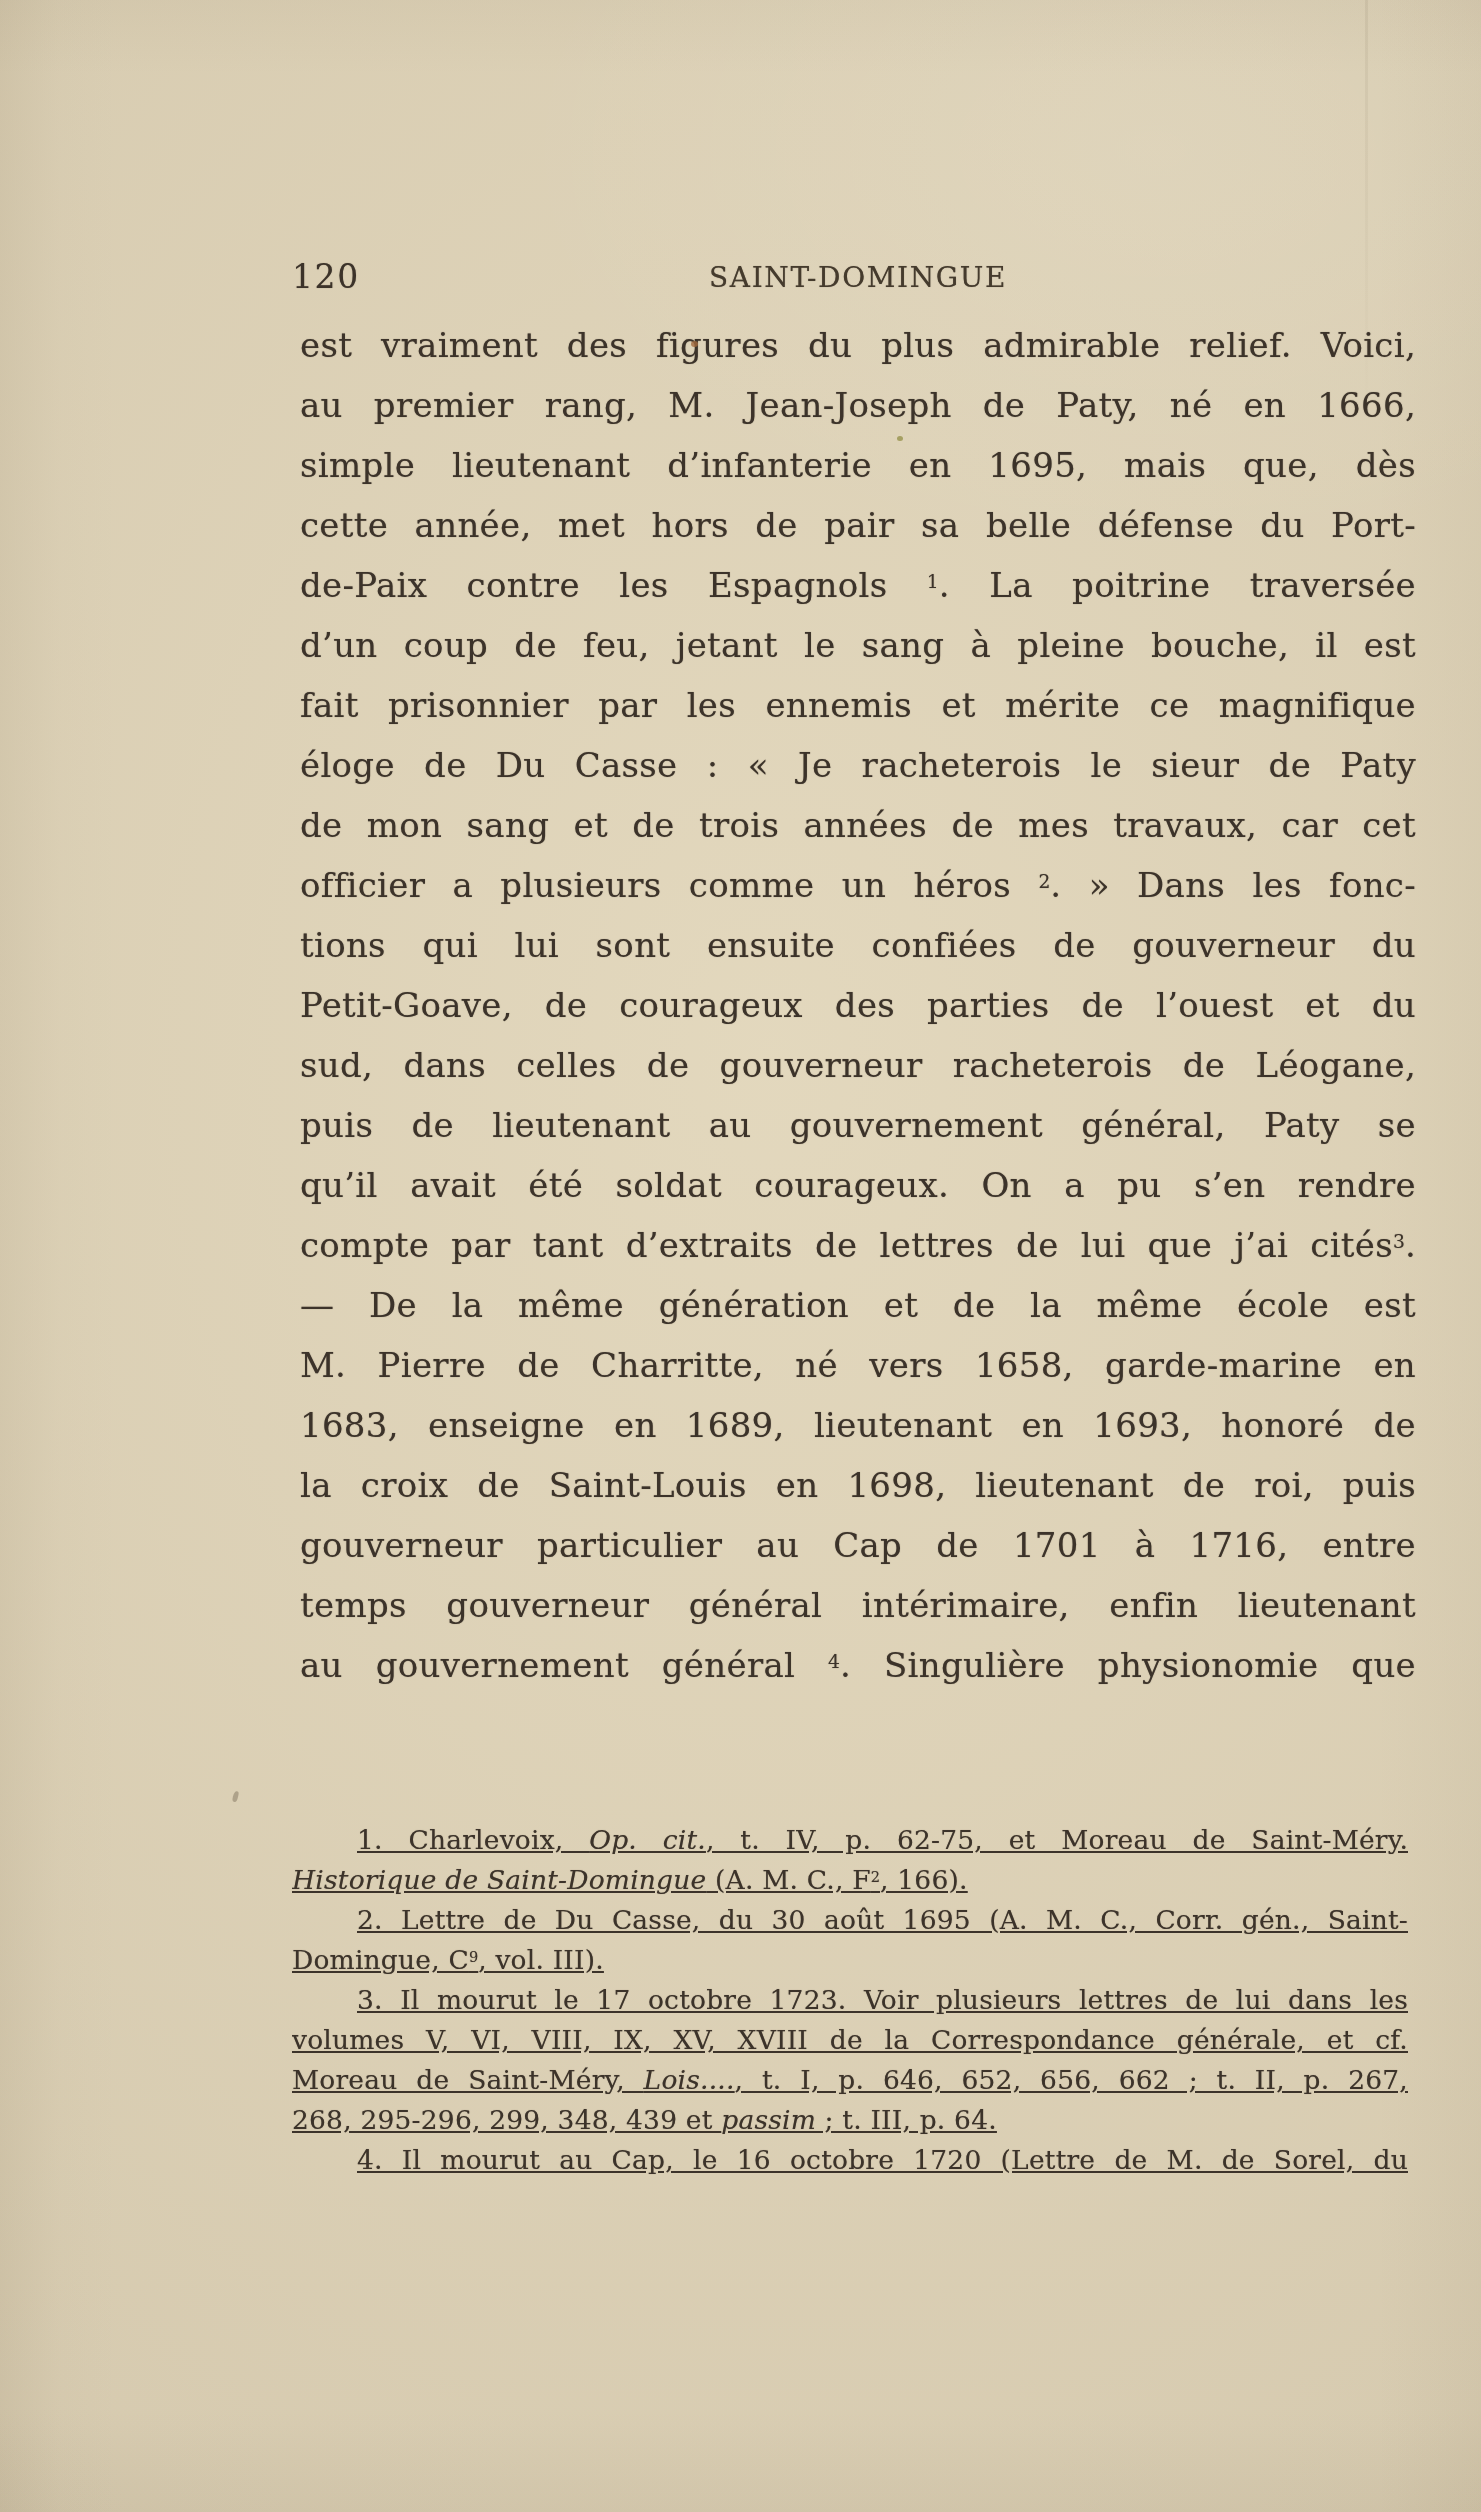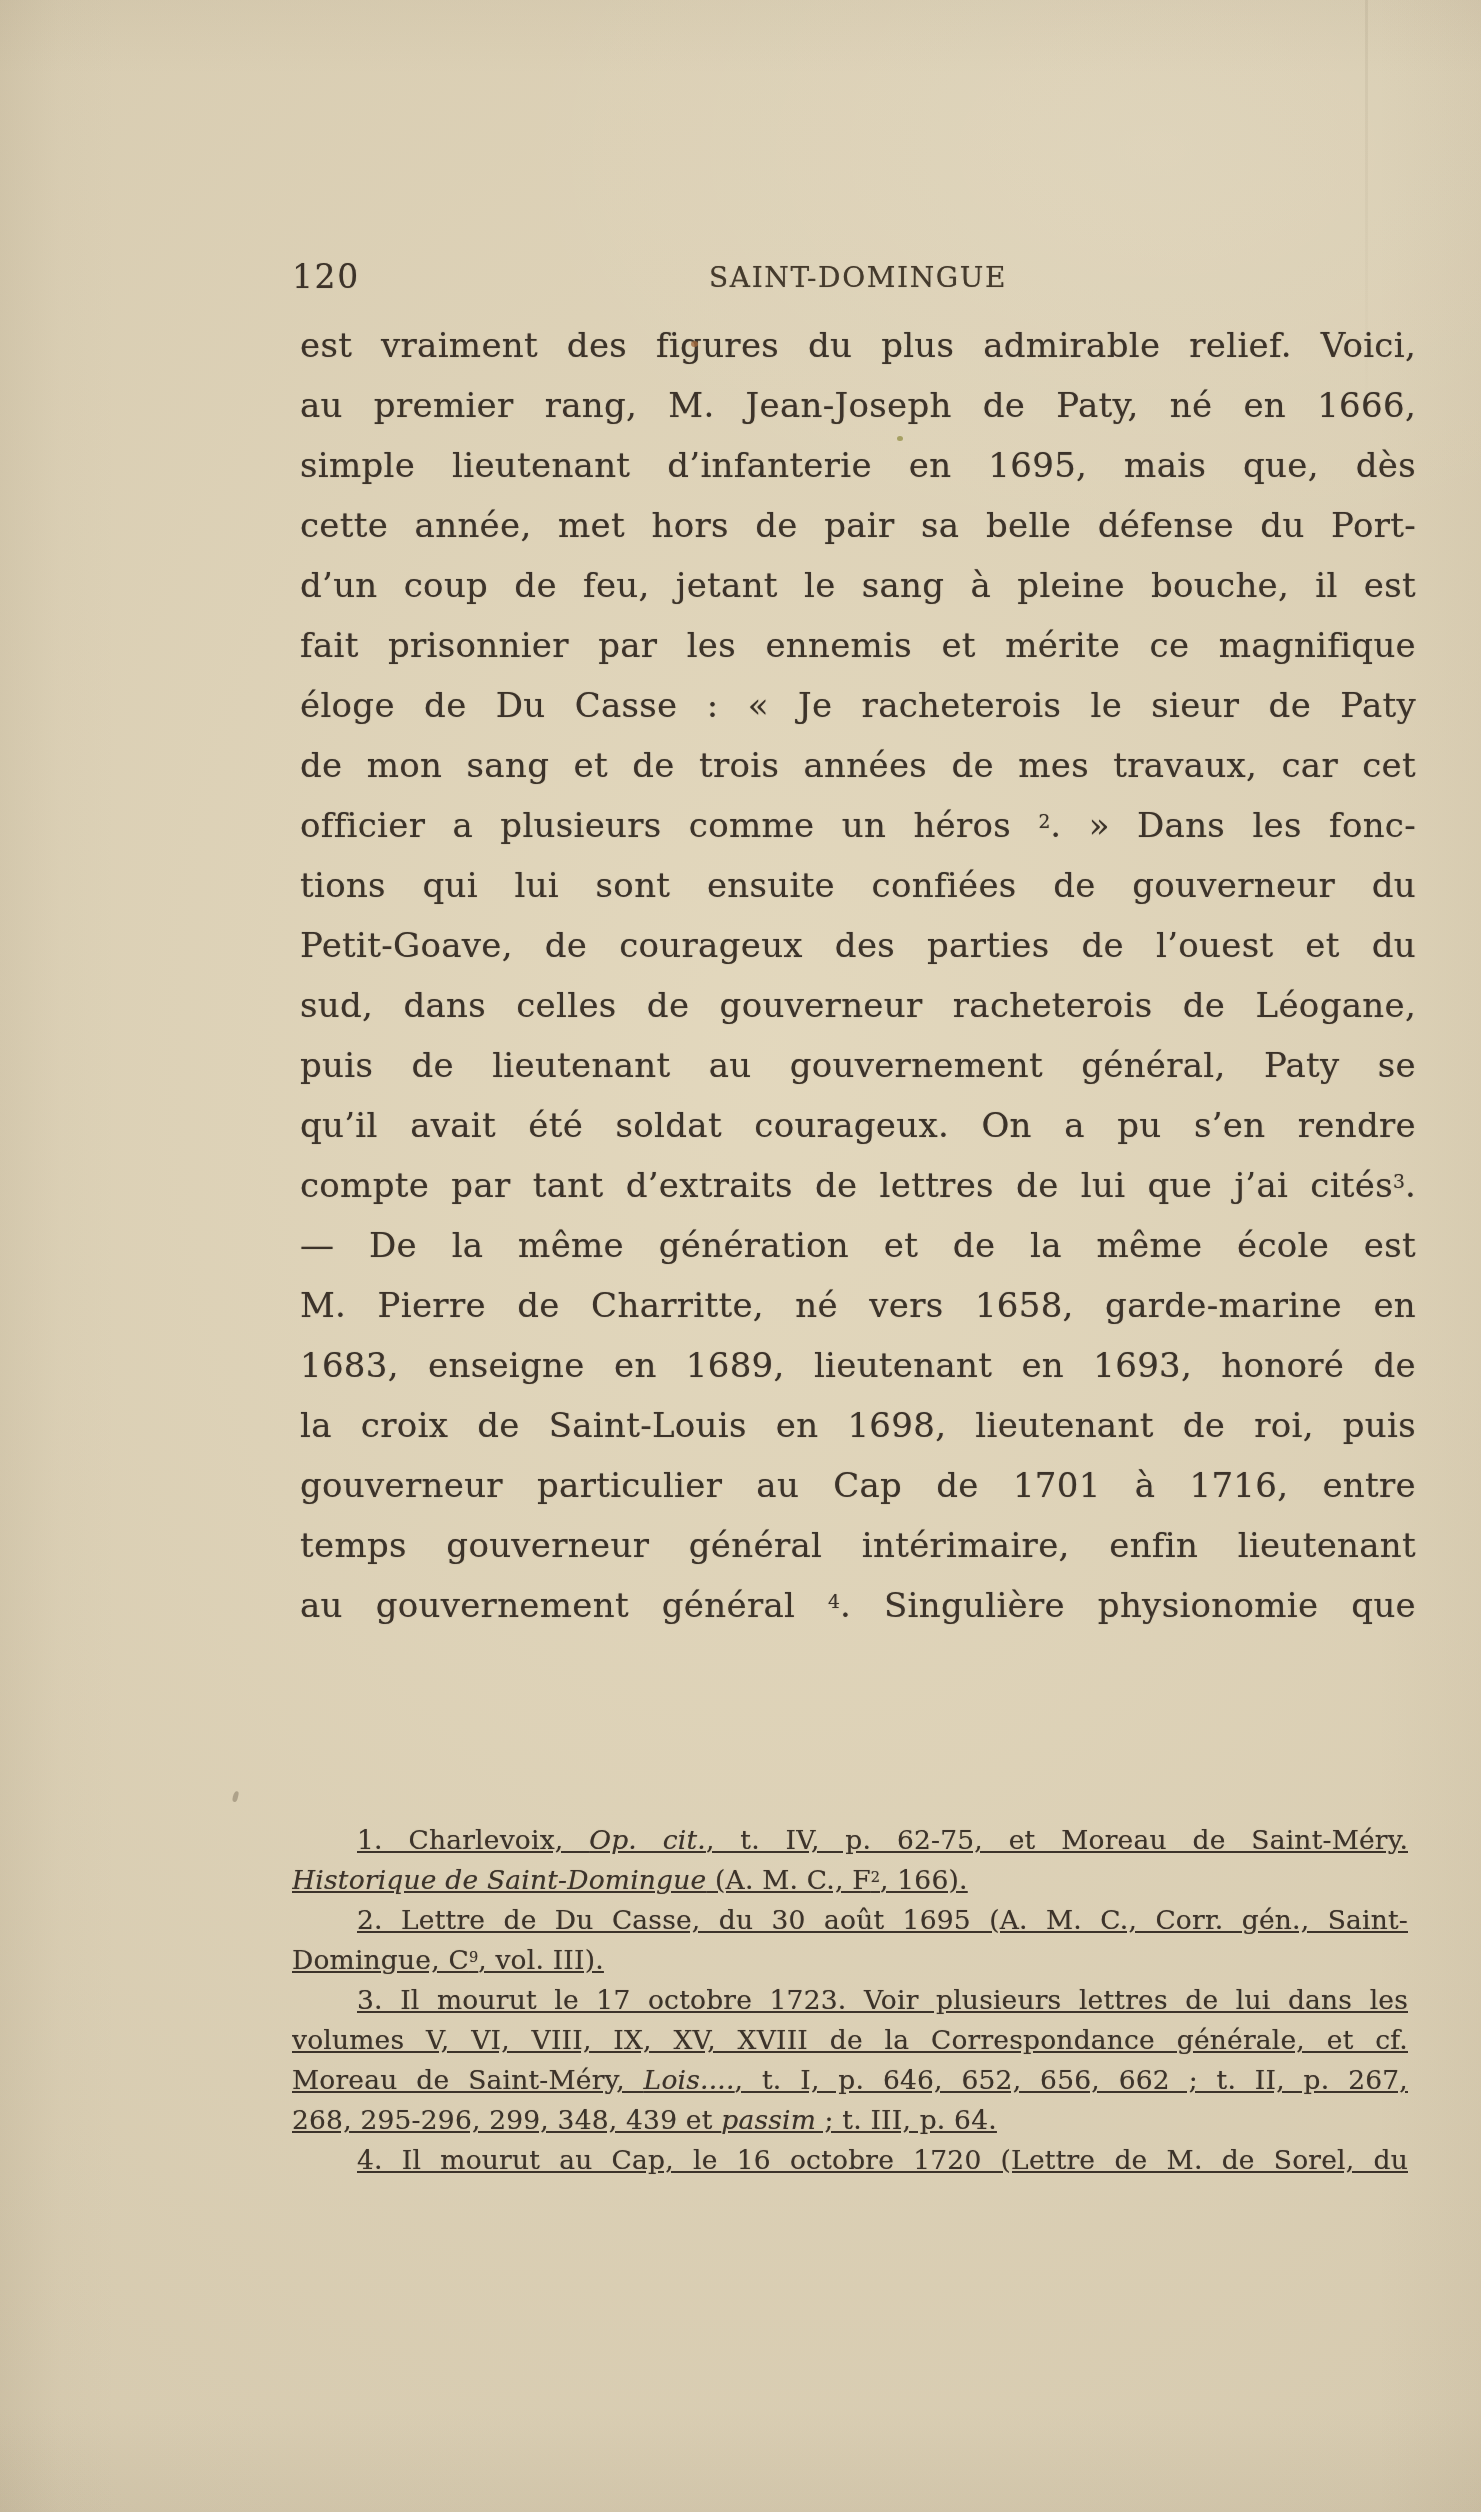--- a/index.html
+++ b/index.html
@@ -103,20 +103,21 @@
   <header class="running-head">
     <span class="pagenum">120</span>
     <span class="running-title">SAINT-DOMINGUE</span>
   </header>
 
   <main class="body-text">
       <div class="bodyline"><span>est vraiment des figures du plus admirable relief. Voici,</span></div>
       <div class="bodyline"><span>au premier rang, M. Jean-Joseph de Paty, né en 1666,</span></div>
       <div class="bodyline"><span>simple lieutenant d’infanterie en 1695, mais que, dès</span></div>
       <div class="bodyline"><span>cette année, met hors de pair sa belle défense du Port-</span></div>
+      <div class="bodyline"><span>de-Paix contre les Espagnols </span><sup>1</sup><span>. La poitrine traversée</span></div>
       <div class="bodyline"><span>d’un coup de feu, jetant le sang à pleine bouche, il est</span></div>
       <div class="bodyline"><span>fait prisonnier par les ennemis et mérite ce magnifique</span></div>
       <div class="bodyline"><span>éloge de Du Casse : « Je racheterois le sieur de Paty</span></div>
       <div class="bodyline"><span>de mon sang et de trois années de mes travaux, car cet</span></div>
       <div class="bodyline"><span>officier a plusieurs comme un héros </span><sup>2</sup><span>. » Dans les fonc-</span></div>
       <div class="bodyline"><span>tions qui lui sont ensuite confiées de gouverneur du</span></div>
       <div class="bodyline"><span>Petit-Goave, de courageux des parties de l’ouest et du</span></div>
       <div class="bodyline"><span>sud, dans celles de gouverneur racheterois de Léogane,</span></div>
       <div class="bodyline"><span>puis de lieutenant au gouvernement général, Paty se</span></div>
       <div class="bodyline"><span>qu’il avait été soldat courageux. On a pu s’en rendre</span></div>

